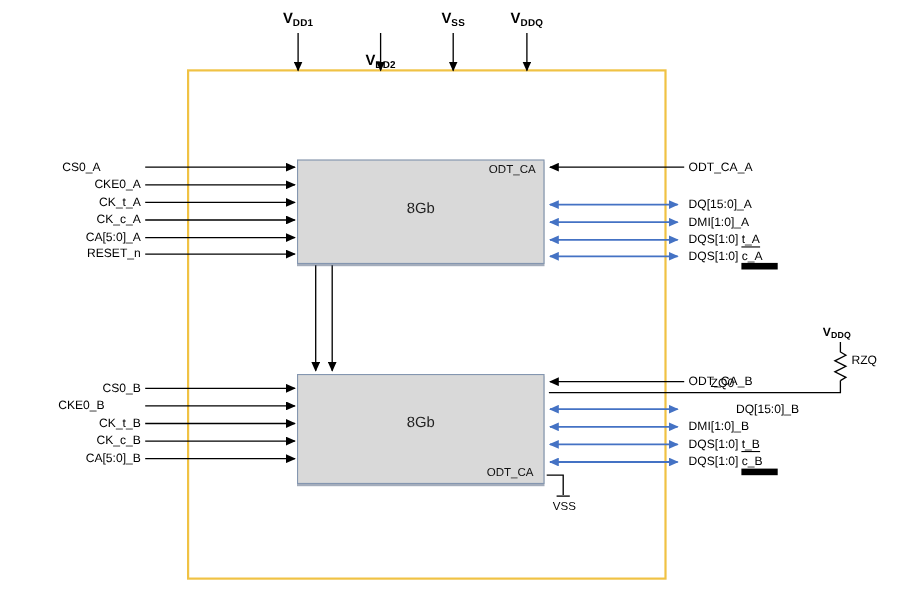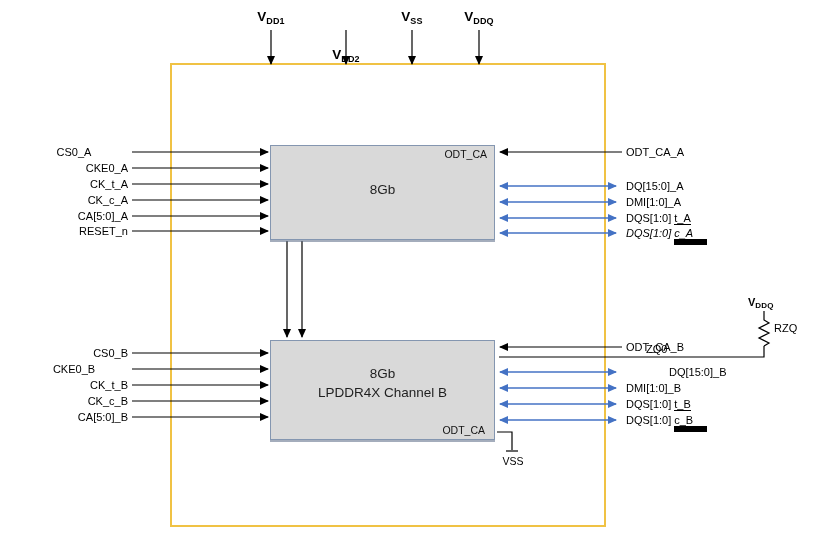--- a/index.html
+++ b/index.html
@@ -113,41 +113,40 @@
   <div class="pwr" style="left:447px;"><span>V</span><span class="sub">DDQ</span></div>
 
   <div class="block block-a">
     <span class="corner corner-a">ODT_CA</span>
     <div class="block-title">8Gb</div>
   </div>
 
   <div class="block block-b">
     <span class="corner corner-b">ODT_CA</span>
     <div class="block-title">8Gb</div>
-    <div class="block-title">LPDDR4X Channel B</div>
   </div>
 
   <div class="sig r" style="top:145px;text-align:center;">CS0_A</div>
   <div class="sig r" style="top:161px;">CKE0_A</div>
   <div class="sig r" style="top:177px;">CK_t_A</div>
   <div class="sig r" style="top:193px;">CK_c_A</div>
   <div class="sig r" style="top:209px;">CA[5:0]_A</div>
   <div class="sig r" style="top:224px;">RESET_n</div>
 
   <div class="sig r" style="top:346px;">CS0_B</div>
   <div class="sig r" style="top:362px;text-align:center;">CKE0_B</div>
   <div class="sig r" style="top:378px;">CK_t_B</div>
   <div class="sig r" style="top:394px;">CK_c_B</div>
   <div class="sig r" style="top:410px;">CA[5:0]_B</div>
 
   <div class="sig l" style="top:145px;">ODT_CA_A</div>
   <div class="sig l" style="top:179px;">DQ[15:0]_A</div>
   <div class="sig l" style="top:195px;">DMI[1:0]_A</div>
   <div class="sig l" style="top:211px;"><span>DQS[1:0]</span><span class="u">t_A</span></div>
-  <div class="sig l" style="top:226px;font-style:italic;"><span>DQS[1:0]</span><span class="bar">c_A</span></div>
+  <div class="sig l" style="top:226px;"><span>DQS[1:0]</span><span class="bar">c_A</span></div>
 
   <div class="sig l" style="top:340px;">ODT_CA_B</div>
   <div class="sig l" style="top:365px;margin-left:43px;">DQ[15:0]_B</div>
   <div class="sig l" style="top:381px;">DMI[1:0]_B</div>
   <div class="sig l" style="top:397px;"><span>DQS[1:0]</span><span class="u">t_B</span></div>
   <div class="sig l" style="top:413px;"><span>DQS[1:0]</span><span class="bar">c_B</span></div>
 
   <div class="sig" style="left:646px;top:342px;">ZQ0</div>
   <div class="sig" style="left:774px;top:321px;">RZQ</div>
   <div class="pwr-small" style="left:748px;top:296px;"><span>V</span><span class="sub">DDQ</span></div>

